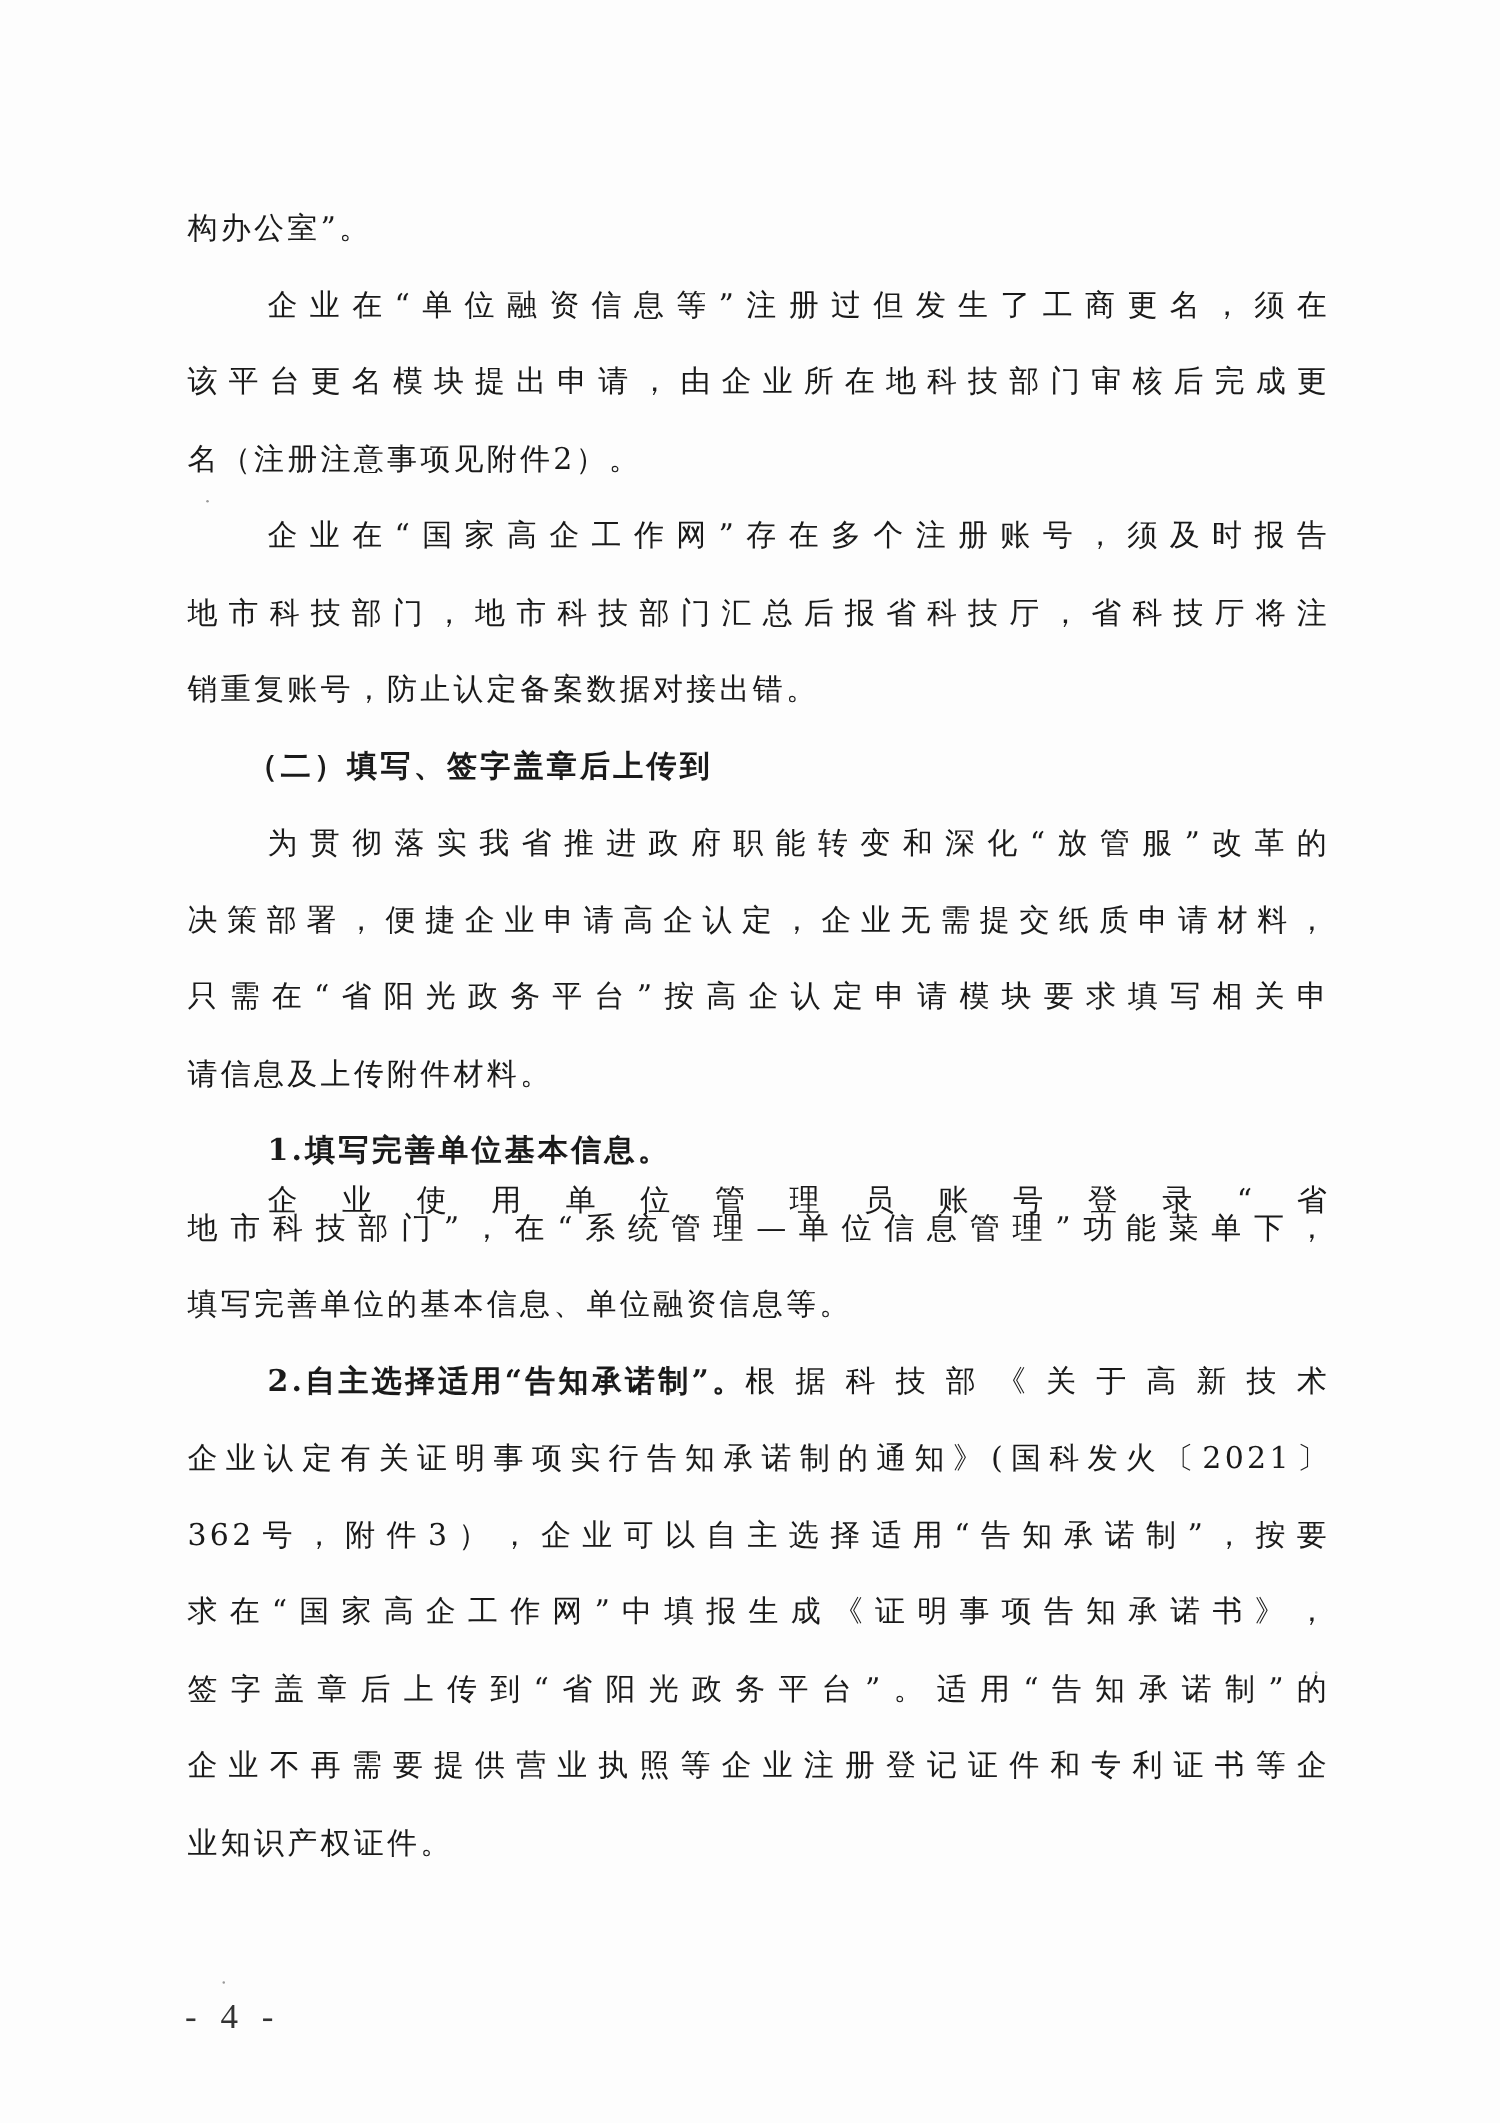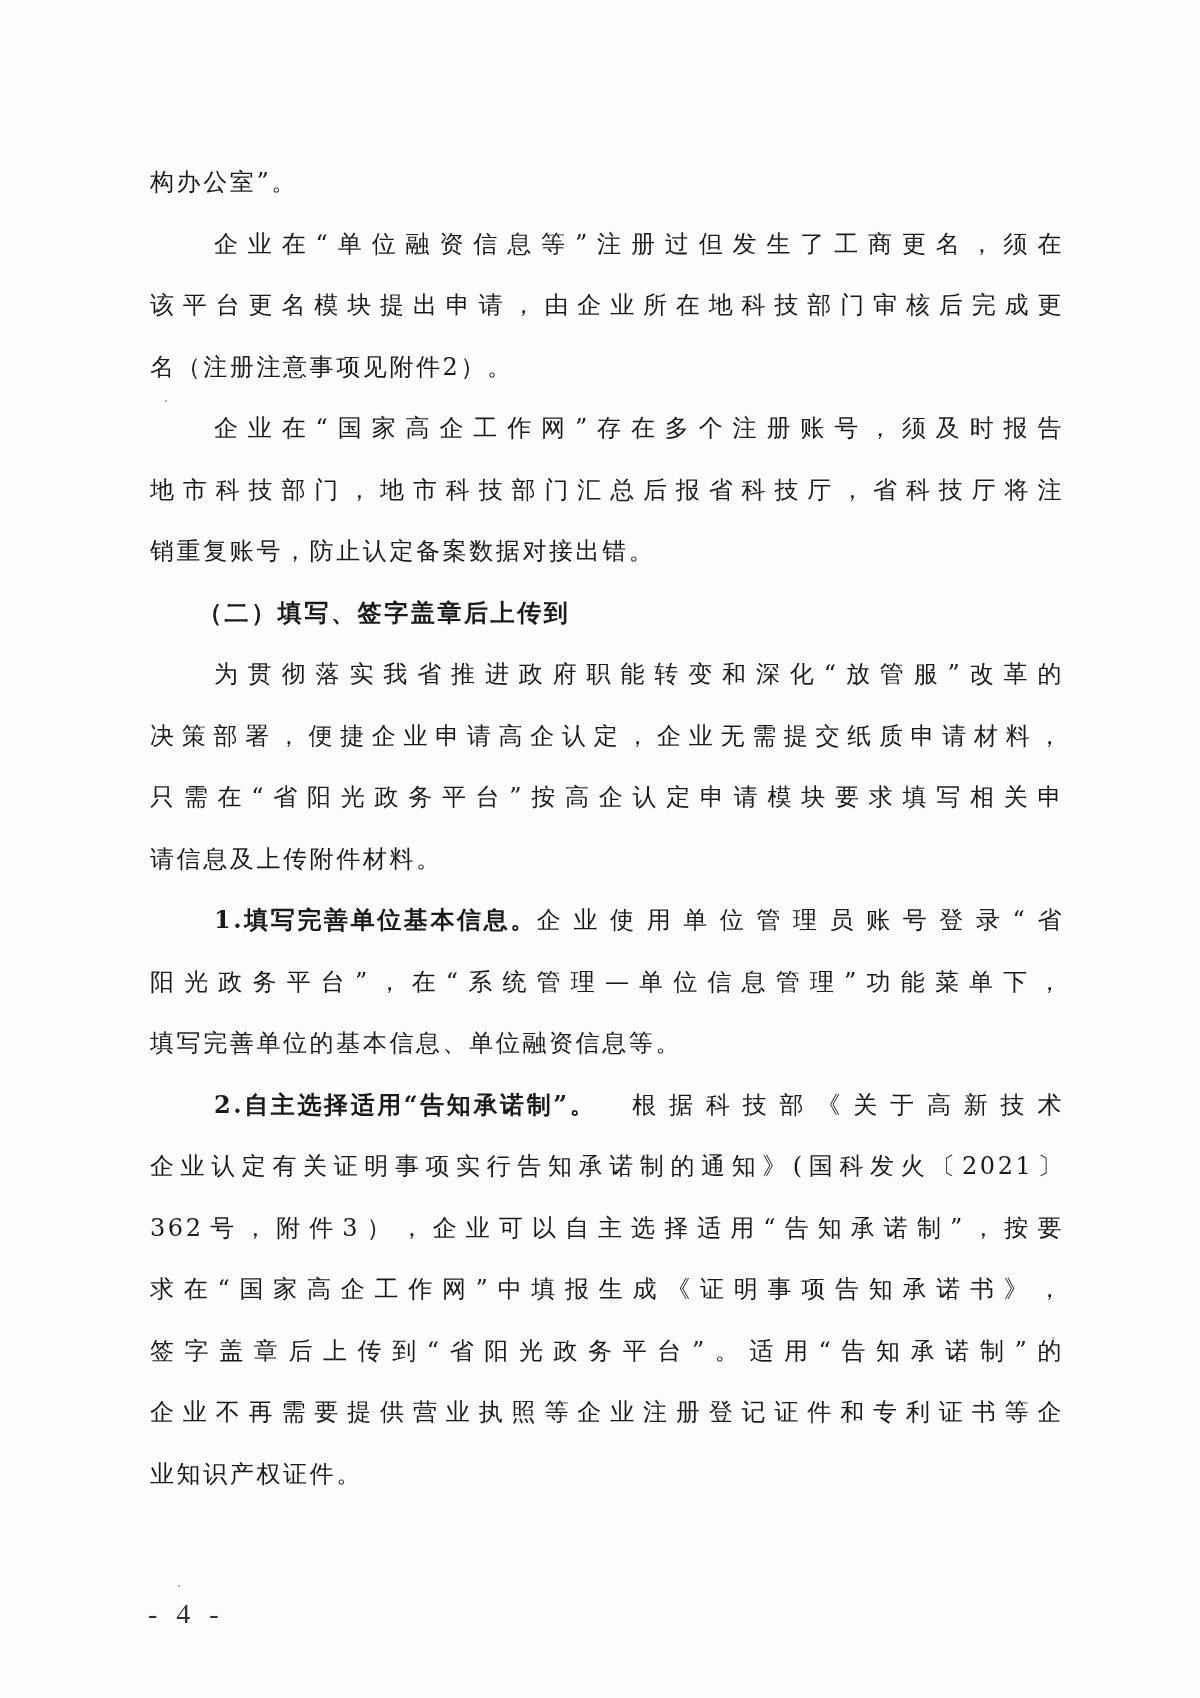--- a/index.html
+++ b/index.html
@@ -96,32 +96,32 @@
   <div class="line justify">
     <span class="txt">决策部署，便捷企业申请高企认定，企业无需提交纸质申请材料，</span>
   </div>
   <div class="line justify">
     <span class="txt">只需在“省阳光政务平台”按高企认定申请模块要求填写相关申</span>
   </div>
   <div class="line last">
     <span class="txt">请信息及上传附件材料。</span>
   </div>
 
-  <div class="line indent" style="justify-content:flex-start;">
+  <div class="line indent" style="justify-content:flex-start;flex-direction:column;">
     <span class="bold">1.填写完善单位基本信息。</span>
     <span style="flex:1; text-align:justify; text-align-last:justify;">企业使用单位管理员账号登录“省</span>
   </div>
   <div class="line justify">
-    <span class="txt">阳光政务平台”，在“系统管理—单位信息管理”功能菜单下，</span>
+    <span class="txt">地市科技部门”，在“系统管理—单位信息管理”功能菜单下，</span>
   </div>
   <div class="line last">
     <span class="txt">填写完善单位的基本信息、单位融资信息等。</span>
   </div>
 
-  <div class="line indent" style="justify-content:center;gap:36px;">
+  <div class="line indent" style="justify-content:center;">
     <span class="bold">2.自主选择适用“告知承诺制”。</span>
     <span style="flex:1; text-align:justify; text-align-last:justify;">根据科技部《关于高新技术</span>
   </div>
   <div class="line justify">
     <span class="txt">企业认定有关证明事项实行告知承诺制的通知》(国科发火〔2021〕</span>
   </div>
   <div class="line justify">
     <span class="txt">362号，附件3），企业可以自主选择适用“告知承诺制”，按要</span>
   </div>
   <div class="line justify">

